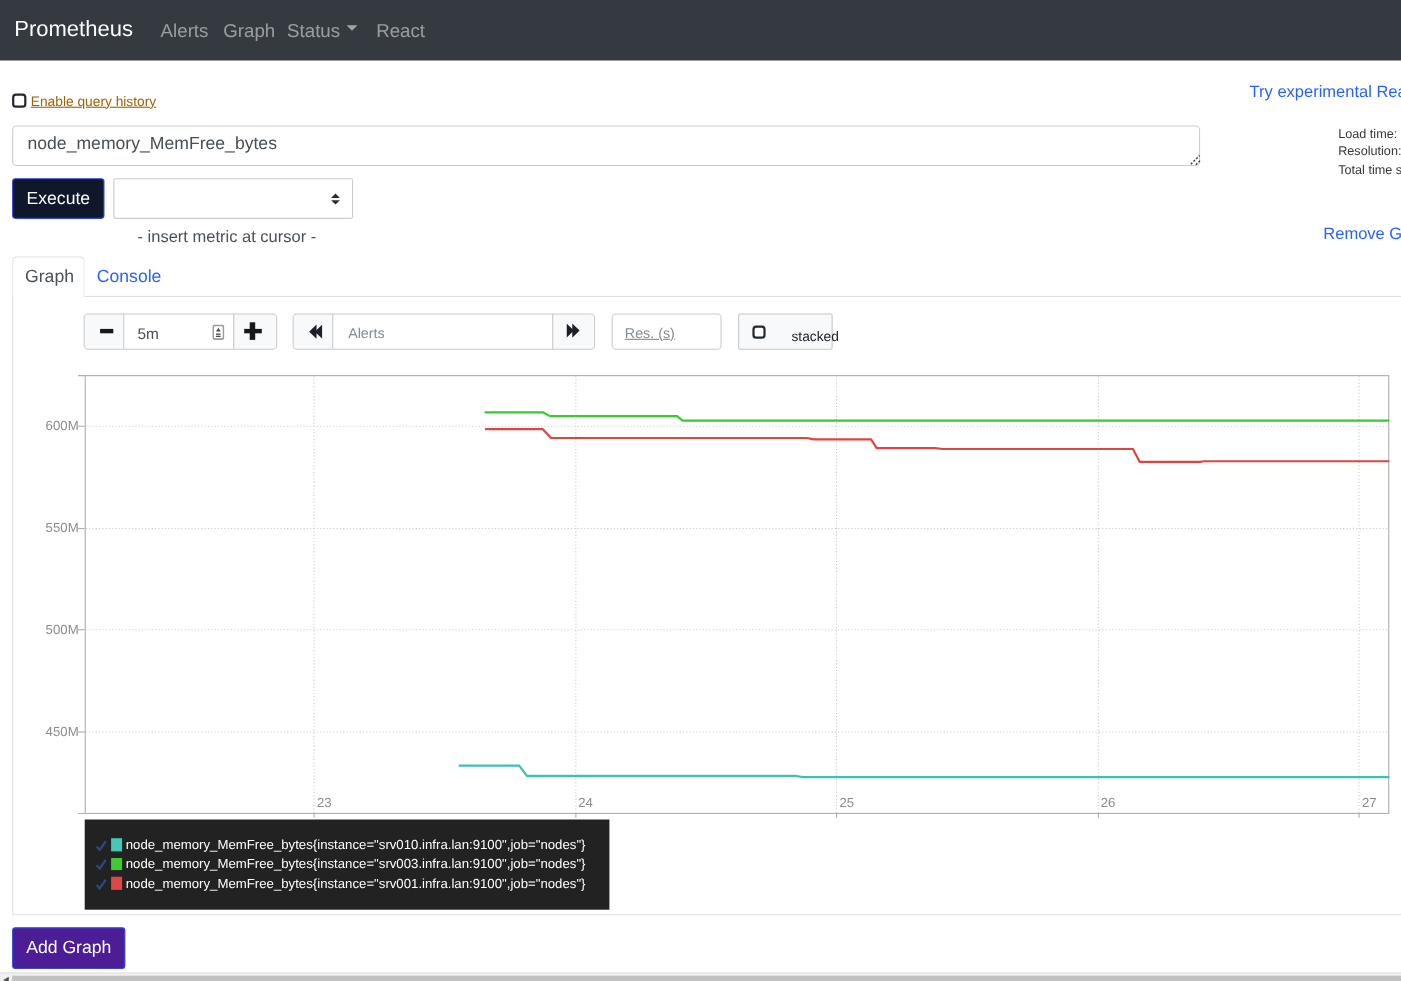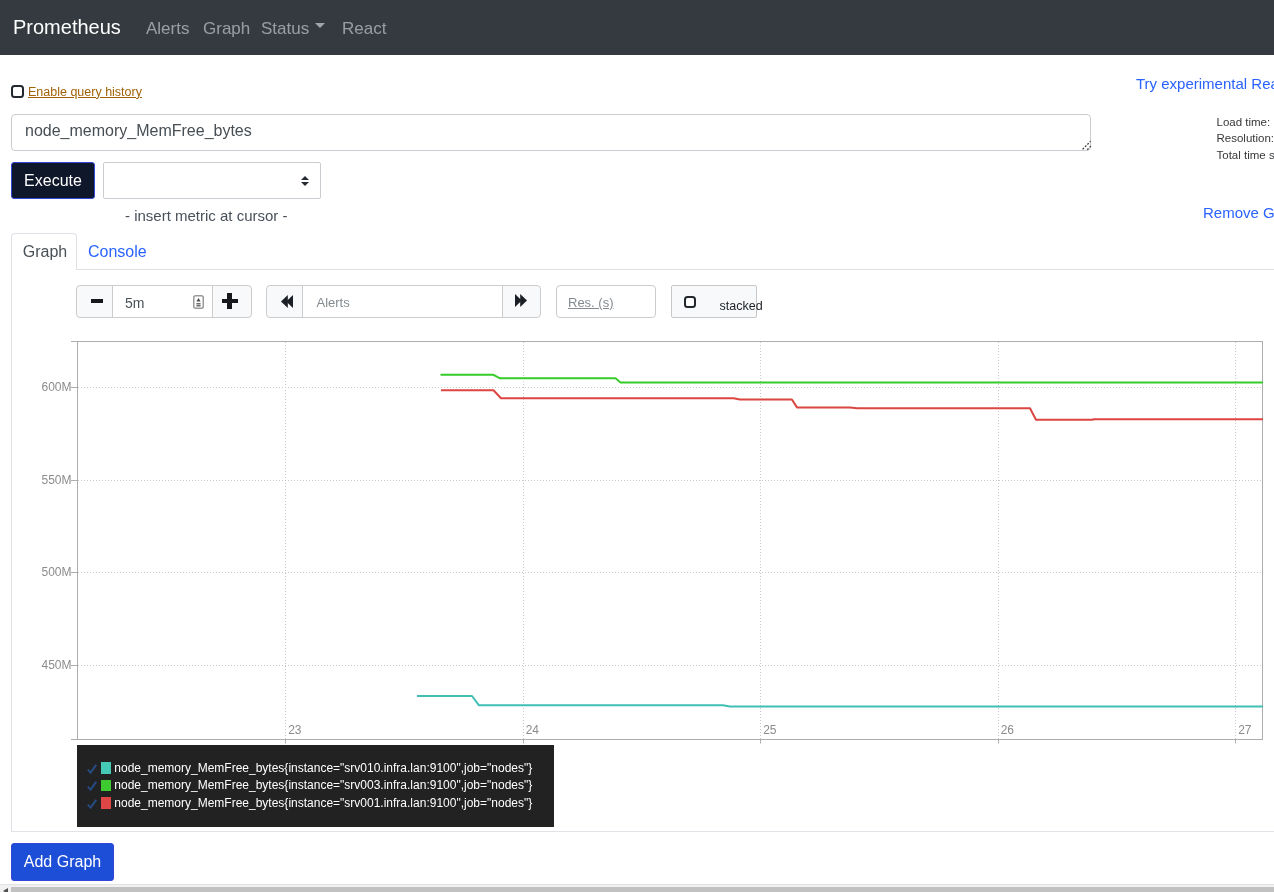--- a/index.html
+++ b/index.html
@@ -68,21 +68,21 @@
 #restext { left:568px; top:295px; font-size:13px; color:#848b90;text-decoration:underline; }
 #btnstacked { left:671px; width:86px; border-radius:2px; background:#f8f9fa; border:1px solid #c8c8c8; }
 #stackcb { left:684px; top:296px; width:12px; height:11.5px; border-width:2.2px; }
 #stacktext { left:701.5px; top:299px; font-size:12.5px; color:#212529;margin-left:18px; }
 
 
 #legend { left:77px; top:745px; width:477px; height:82px; background:#222; }
 .lrow { font-size:12px; color:#fff; white-space:nowrap; }
 
 
-#addgraph { left:11px; top:843px; width:103px; height:38px; background:#1d4ed8;
+#addgraph { left:11px; top:843px; width:103px; height:38px; background:#4c1d95;
   border:1px solid #3346d9; border-radius:3px; color:#fff; font-size:16px;
   text-align:center; line-height:36px; }
 
 
 #sbtrack { left:0; top:884px; width:1274px; height:8px; background:#f1f1f1; border-top:1px solid #e2e2e2; }
 #sbthumb { left:11px; top:887px; width:1263px; height:5px; background:#c1c1c1; }
 #sbarrow { left:3px; top:888px; width:0; height:0; border-top:3px solid transparent; border-bottom:3px solid transparent; border-right:5px solid #505050; }
 </style>
 </head>
 <body>

